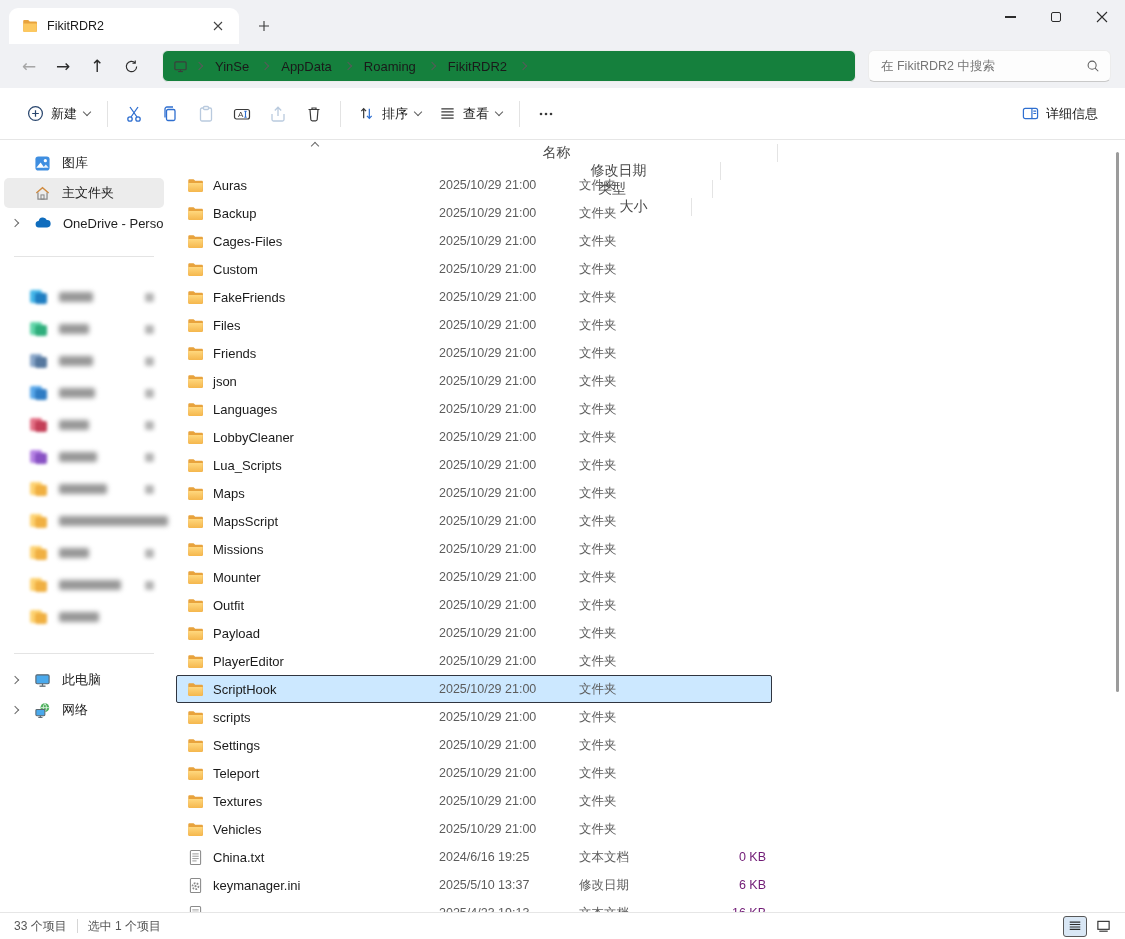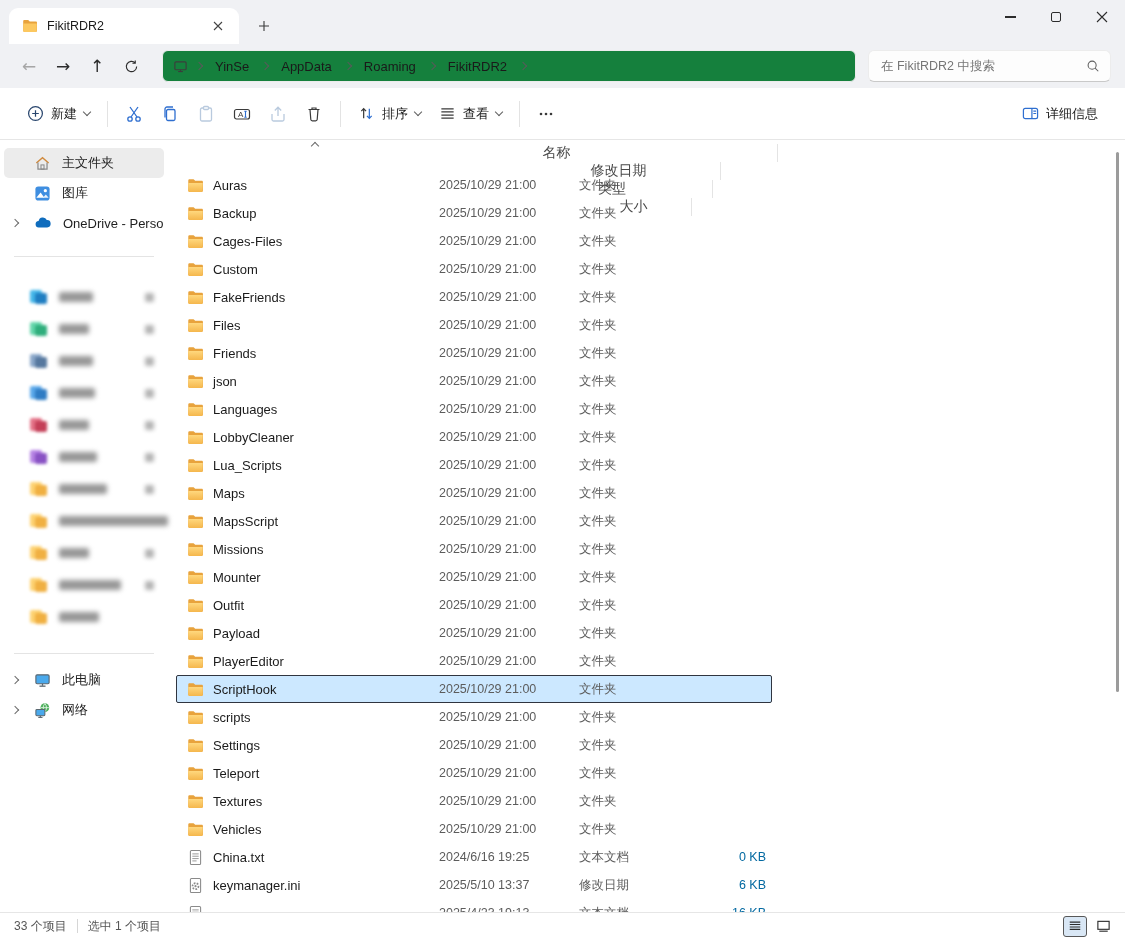--- a/index.html
+++ b/index.html
@@ -73,21 +73,21 @@
 
   .rows { }
   .row { display:flex; align-items:center; height:28px; margin-left:8px; width:596px;
     border:1px solid transparent; border-radius:2px; font-size:13px; }
   .row.selected { background:#cce8ff; border-color:#303540; }
   .c-name { width:252px; display:flex; align-items:center; gap:9px; padding-left:10px; flex:none; }
   .c-name .label { color:#1b1b1b; white-space:nowrap; }
   .file-icon { width:17px; height:17px; flex:none; display:flex; }
   .c-date { width:140px; padding-left:10px; color:#5c5c5c; font-size:12.5px; flex:none; }
   .c-type { width:125px; padding-left:10px; color:#5c5c5c; font-size:12.5px; flex:none; }
-  .c-size { width:72px; text-align:right; color:#0369a1; font-size:12.5px; flex:none; }
+  .c-size { width:72px; text-align:right; color:#701a75; font-size:12.5px; flex:none; }
 
   .vscroll { position:absolute; right:6px; top:12px; width:3px; height:540px; background:#9b9b9b; border-radius:2px; }
 
   
   .statusbar { height:27px; border-top:1px solid #e6e6e6; background:#fff; display:flex; align-items:center;
     padding:0 10px 0 14px; font-size:12px; color:#555; }
   .status-sep { width:1px; height:14px; background:#d6d6d6; margin:0 10px; }
   .status-right { margin-left:auto; display:flex; align-items:center; gap:4px; }
   .viewbtn { width:24px; height:21px; display:flex; align-items:center; justify-content:center;
     border:1px solid transparent; border-radius:3px; }
@@ -246,36 +246,36 @@
           <path d="M10.5 3.5 v11" stroke="#2f6fd0" stroke-width="1.3"></path>
           <path d="M12 6.5 h3 M12 9 h3" stroke="#2f6fd0" stroke-width="1.1"></path>
         </svg>
       <span>详细信息</span>
     </div>
   </div>
 </div>
 
 <div class="main">
   <div class="sidebar">
-    <div class="side-item selected">
-      <svg width="17" height="17" viewBox="0 0 18 18">
-          <path d="M2.5 8.5 L9 2.8 L15.5 8.5" fill="none" stroke="#d08a3e" stroke-width="1.5"></path>
-          <path d="M4.2 8 V15 h9.6 V8" fill="none" stroke="#8a8a8a" stroke-width="1.3"></path>
-          <rect x="7.4" y="10.5" width="3.2" height="4.5" fill="none" stroke="#8a8a8a" stroke-width="1.1"></rect>
-        </svg>
-      <span>主文件夹</span>
-    </div>
     <div class="side-item">
       <svg width="17" height="17" viewBox="0 0 18 18">
           <rect x="1.5" y="1.5" width="15" height="15" rx="3" fill="#3f8ee0"></rect>
           <circle cx="12" cy="6" r="1.7" fill="#fff"></circle>
           <path d="M2.5 13.5 L7 8 L11 13.5 Z" fill="#fff"></path>
           <path d="M9.5 13.5 L12.5 10 L15.5 13.5 Z" fill="#e8f1fb"></path>
         </svg>
       <span>图库</span>
+    </div>
+    <div class="side-item selected">
+      <svg width="17" height="17" viewBox="0 0 18 18">
+          <path d="M2.5 8.5 L9 2.8 L15.5 8.5" fill="none" stroke="#d08a3e" stroke-width="1.5"></path>
+          <path d="M4.2 8 V15 h9.6 V8" fill="none" stroke="#8a8a8a" stroke-width="1.3"></path>
+          <rect x="7.4" y="10.5" width="3.2" height="4.5" fill="none" stroke="#8a8a8a" stroke-width="1.1"></rect>
+        </svg>
+      <span>主文件夹</span>
     </div>
     <div class="side-item">
       <span class="side-chev"></span>
       <svg width="18" height="18" viewBox="0 0 18 18">
           <path d="M5 13.5 a3.2 3.2 0 0 1-.4-6.4 a4.3 4.3 0 0 1 8.2-1 a3.6 3.6 0 0 1 .4 7.3 z" fill="#0f6cbd"></path>
         </svg>
       <span style="white-space:nowrap;">OneDrive - Perso</span>
     </div>
     <div class="side-divider"></div>
     <div class="pinned" id="pinned">

